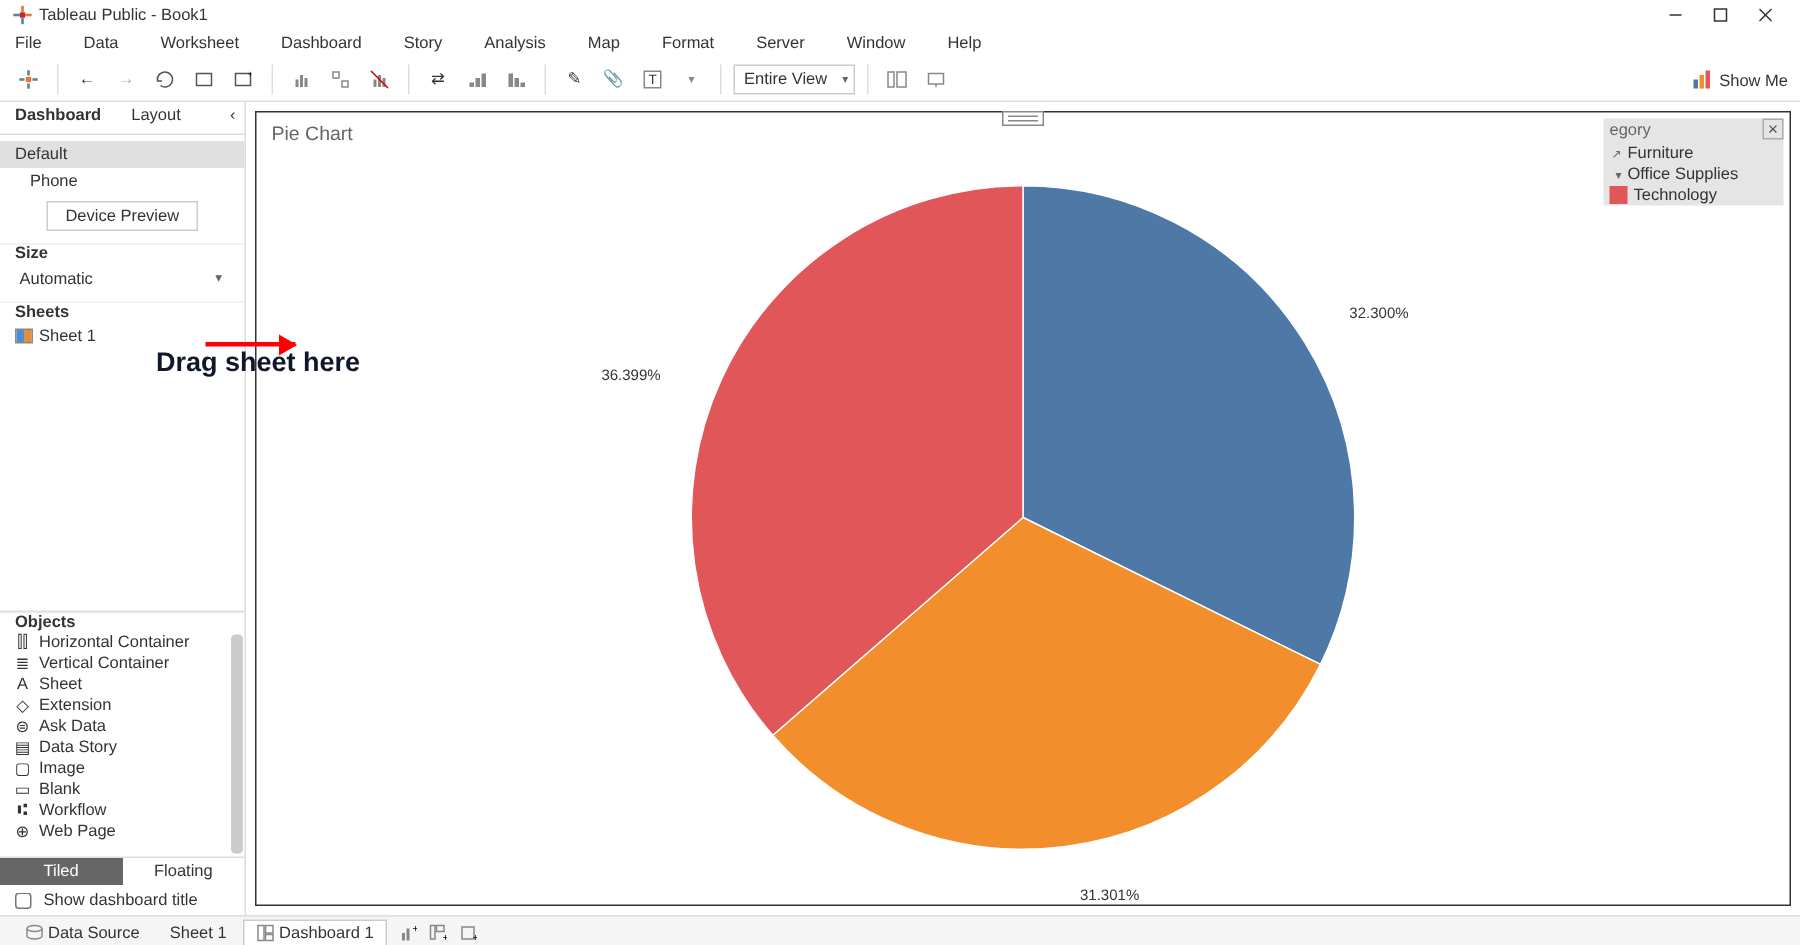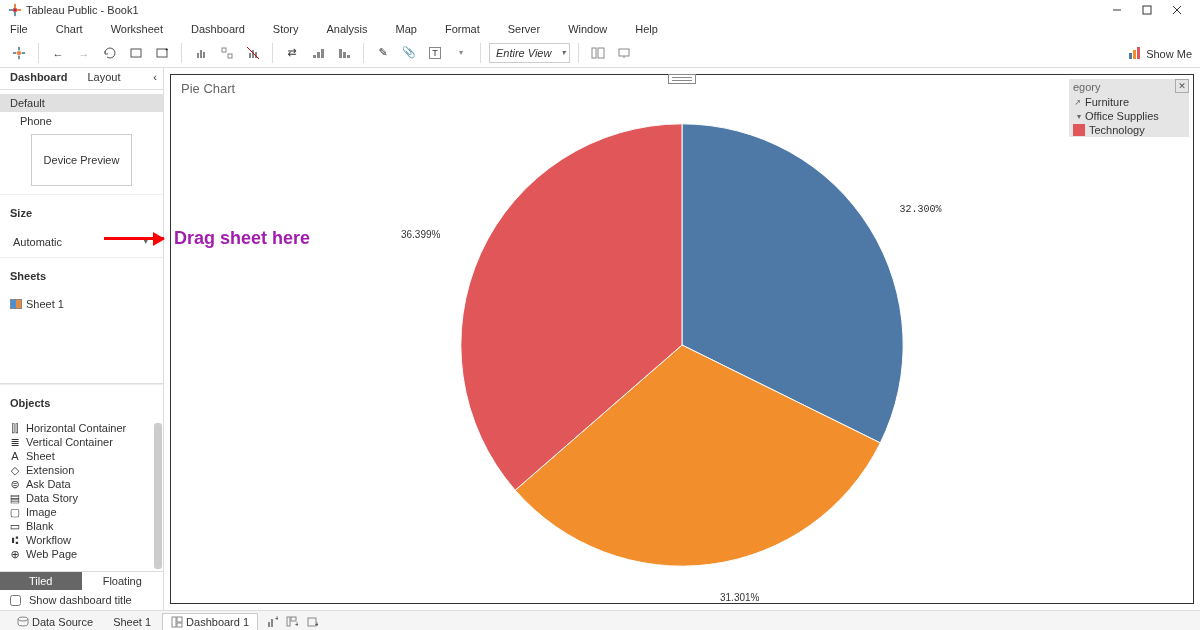--- a/index.html
+++ b/index.html
@@ -10,39 +10,39 @@
 .titlebar .spacer { flex: 1; }
 .titlebar .win-btn { width: 30px; height: 20px; display: flex; align-items: center; justify-content: center; }
 .titlebar .win-btn svg { width: 10px; height: 10px; }
 
 .menubar { height: 18px; display: flex; align-items: center; padding: 0 10px; gap: 28px; }
 .menubar span { cursor: default; }
 
 .toolbar { height: 30px; border-bottom: 1px solid #ddd; display: flex; align-items: center; padding: 0 8px; gap: 4px; }
 .toolbar .sep { width: 1px; height: 20px; background: #ddd; margin: 0 4px; }
 .toolbar .btn { width: 22px; height: 22px; display: flex; align-items: center; justify-content: center; }
-.toolbar .combo { border: 1px solid #ccc; padding: 2px 18px 2px 6px; position: relative; background: #fff; height: 20px; display: flex; align-items: center; font-style: italic; }
+.toolbar .combo { border: 1px solid #ccc; padding: 2px 18px 2px 6px; position: relative; background: #fff; height: 20px; display: flex; align-items: center; }
 .toolbar .combo::after { content: "▾"; position: absolute; right: 4px; font-size: 8px; color: #666; }
 .toolbar .right { margin-left: auto; display: flex; align-items: flex-end; gap: 4px; }
 
 .main { display: flex; height: 542px; }
 
 .sidebar { width: 164px; border-right: 1px solid #ddd; display: flex; flex-direction: column; }
 .sidebar-tabs { display: flex; border-bottom: 1px solid #ddd; height: 22px; }
 .sidebar-tabs .tab { padding: 3px 10px; }
 .sidebar-tabs .tab.active { font-weight: 600; }
 .sidebar-tabs .collapse { margin-left: auto; padding: 3px 6px; }
 
 .device-sec { padding: 4px 0; }
 .device-row { padding: 3px 10px; }
 .device-row.sel { background: #e0e0e0; }
 .device-row.indent { padding-left: 20px; }
-.preview-btn { margin: 4px 10px; border: 1px solid #ccc; padding: 19px 12px; text-align: center; display: inline-block; }
-
-.section-head { padding: 12px 10px; font-weight: 600; border-top: 1px solid #eee; }
+.preview-btn { margin: 4px 10px; border: 1px solid #ccc; padding: 3px 12px; text-align: center; display: inline-block; }
+
+.section-head { padding: 0 10px; font-weight: 600; border-top: 1px solid #eee; }
 .size-sel { margin: 2px 8px 6px; border: 1px solid transparent; padding: 2px 4px; position: relative; }
 .size-sel::after { content: "▾"; position: absolute; right: 6px; color: #666; font-size: 9px; }
 
 .sheets-list { padding: 2px 10px; }
 .sheet-item { display: flex; align-items: center; gap: 4px; padding: 2px 0; }
 .sheet-icon { width: 12px; height: 10px; border: 1px solid #888; background: linear-gradient(to right, #4a90d9 50%, #e88c3c 50%); }
 
 .objects-sec { border-top: 1px solid #ddd; margin-top: auto; }
 .objects-list { height: 150px; overflow: hidden; position: relative; }
 .objects-list::after { content: ""; position: absolute; right: 1px; top: 2px; bottom: 2px; width: 8px; background: #ccc; border-radius: 3px; }
@@ -59,21 +59,21 @@
 .canvas-area { flex: 1; position: relative; background: #fff; }
 .canvas-inner { position: absolute; inset: 6px; border: 1px solid #333; }
 .canvas-grip { position: absolute; top: -1px; left: 50%; transform: translateX(-50%); width: 28px; height: 10px; border: 1px solid #888; background: #fff; }
 .canvas-grip::before, .canvas-grip::after { content: ""; position: absolute; left: 3px; right: 3px; height: 1px; background: #888; }
 .canvas-grip::before { top: 2px; }
 .canvas-grip::after { top: 5px; }
 
 .chart-title { position: absolute; top: 6px; left: 10px; font-size: 13px; color: #666; }
 .pie-svg { position: absolute; top: 20px; left: 50%; transform: translateX(-50%); }
 
-.annot { position: absolute; color: #a21caf; font-weight: 700; font-size: 18px; display: flex; align-items: center; }
+.annot { position: absolute; color: #0f172a; font-weight: 700; font-size: 18px; display: flex; align-items: center; flex-direction: column; }
 .annot .arrow { width: 60px; height: 3px; background: #ff0000; position: relative; margin-right: 10px; }
 .annot .arrow::after { content: ""; position: absolute; right: -1px; top: -5px; border-left: 12px solid #ff0000; border-top: 7px solid transparent; border-bottom: 7px solid transparent; }
 
 .legend-float { position: absolute; top: 4px; right: 4px; width: 120px; background: #e5e5e5; text-align: right; }
 .legend-head { display: flex; gap: 2px; justify-content: flex-end; margin-bottom: 2px; }
 .legend-head .lh-btn { width: 14px; height: 14px; border: 1px solid #aaa; display: flex; align-items: center; justify-content: center; font-size: 9px; color: #555; }
 .legend-title { position: absolute; left: 4px; top: 2px; color: #666; }
 .leg-item { display: flex; align-items: center; gap: 4px; padding: 1px 4px; }
 .leg-sw { width: 12px; height: 12px; }
 .leg-sw.sel { background: #e15759; }
@@ -114,21 +114,21 @@
   <div class="win-btn">
       <svg viewBox="0 0 10 10">
         <line x1="1" y1="1" x2="9" y2="9" stroke="#333"></line>
         <line x1="9" y1="1" x2="1" y2="9" stroke="#333"></line>
       </svg>
     </div>
 </div>
 
 <div class="menubar">
   <span>File</span>
-  <span>Chart</span>
+  <span>Data</span>
   <span>Worksheet</span>
   <span>Dashboard</span>
   <span>Story</span>
   <span>Analysis</span>
   <span>Map</span>
   <span>Format</span>
   <span>Server</span>
   <span>Window</span>
   <span>Help</span>
 </div>
@@ -318,23 +318,23 @@
       <div class="chart-title">Pie Chart</div>
 
       <svg class="pie-svg" width="500" height="500" viewBox="-260 -260 520 520">
         <g id="pie-group">
             <path d="M 0 0 L 1.4083438190194563e-14 -230 A 230 230 0 0 1 206.22743846060428 101.83439313894729 Z" fill="#4e79a7" stroke="#fff" stroke-width="1"></path>
             <path d="M 0 0 L 206.22743846060428 101.83439313894729 A 230 230 0 0 1 -173.48730576180506 151.00382359235135 Z" fill="#f28e2b" stroke="#fff" stroke-width="1"></path>
             <path d="M 0 0 L -173.48730576180506 151.00382359235135 A 230 230 0 0 1 -4.225031457058368e-14 -230 Z" fill="#e15759" stroke="#fff" stroke-width="1"></path>
           </g>
       </svg>
 
-      <div class="data-label" id="lbl0" style="left: 728.582px; top: 129.399px; font-family: Liberation Mono, monospace;">32.300%</div>
+      <div class="data-label" id="lbl0" style="left: 728.582px; top: 129.399px;">32.300%</div>
       <div class="data-label" id="lbl1" style="left: 549px; top: 516.889px;">31.301%</div>
-      <div class="data-label" id="lbl2" style="left: 229.926px; top: 154px;">36.399%</div>
+      <div class="data-label" id="lbl2" style="left: 229.926px; top: 170px;">36.399%</div>
 
       <div class="legend-float">
         <span class="legend-title">egory</span>
         <div class="legend-head">
           <div class="lh-btn">✕</div>
         </div>
         <div class="leg-item">
             <span class="caret">↗</span>
             <span>Furniture</span>
           </div>

